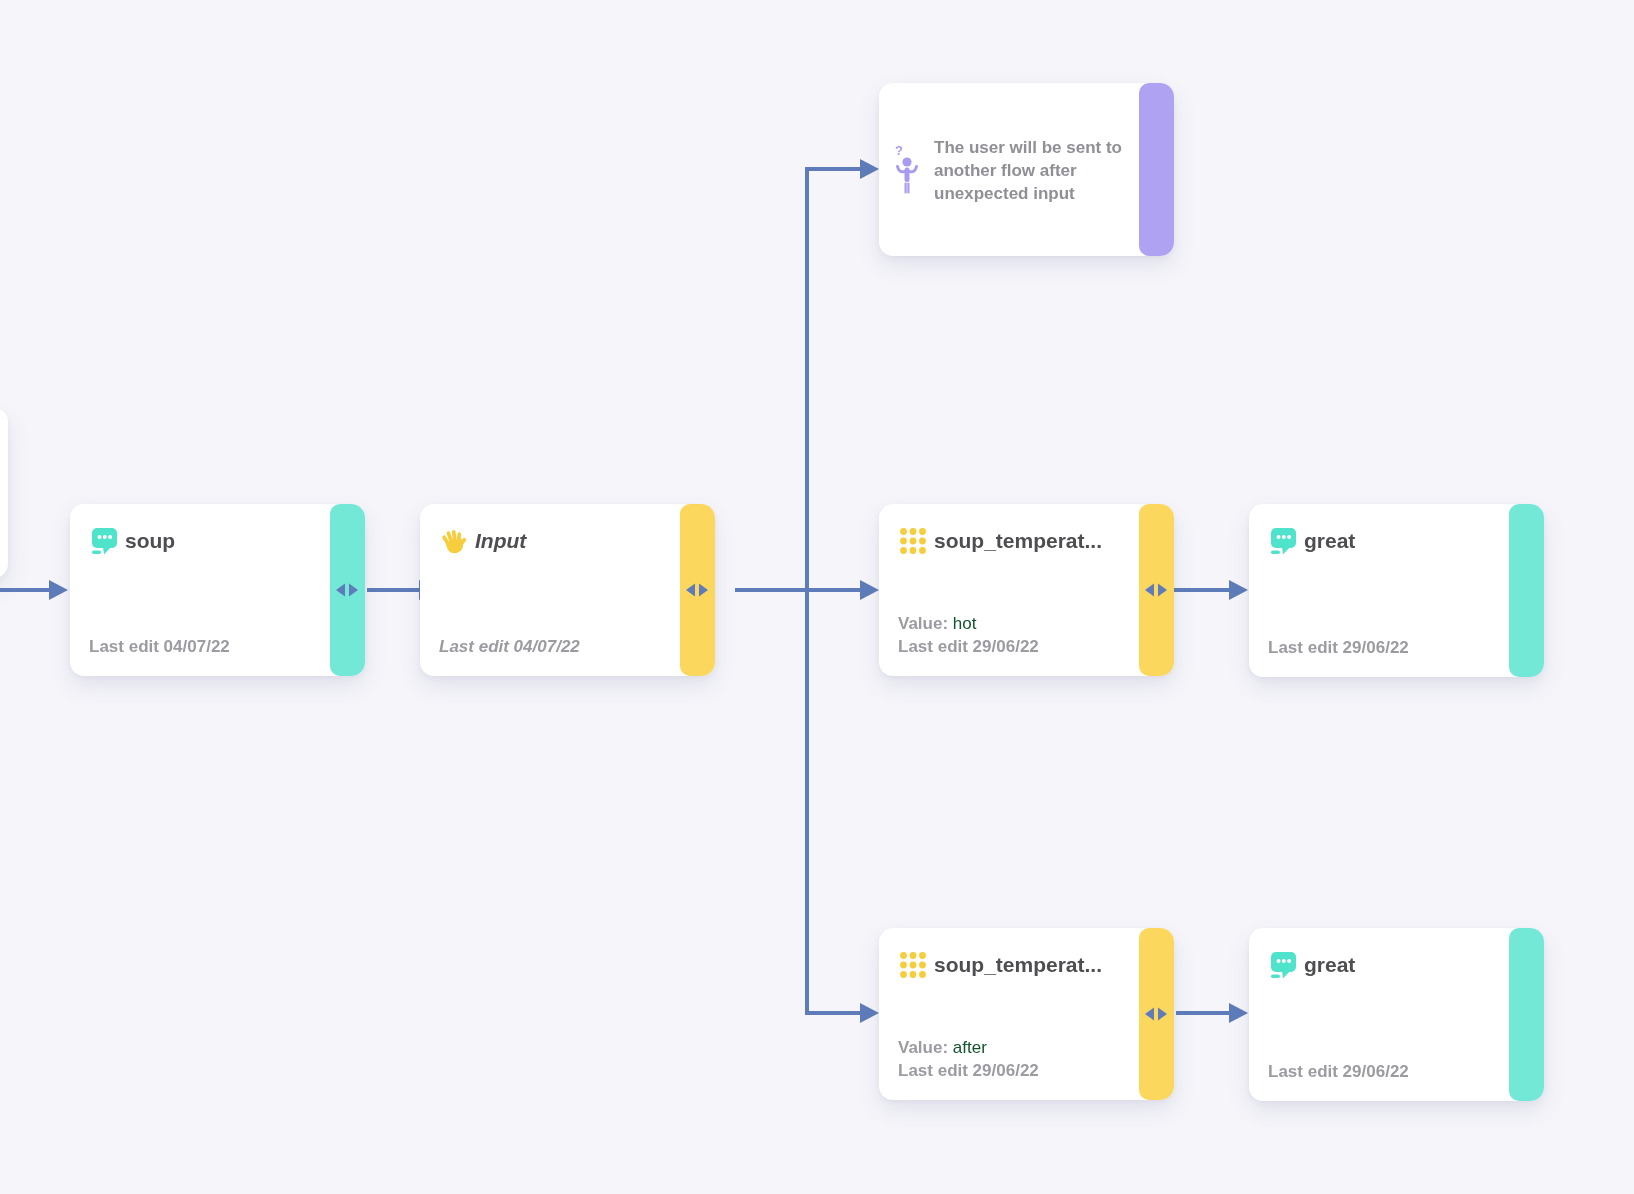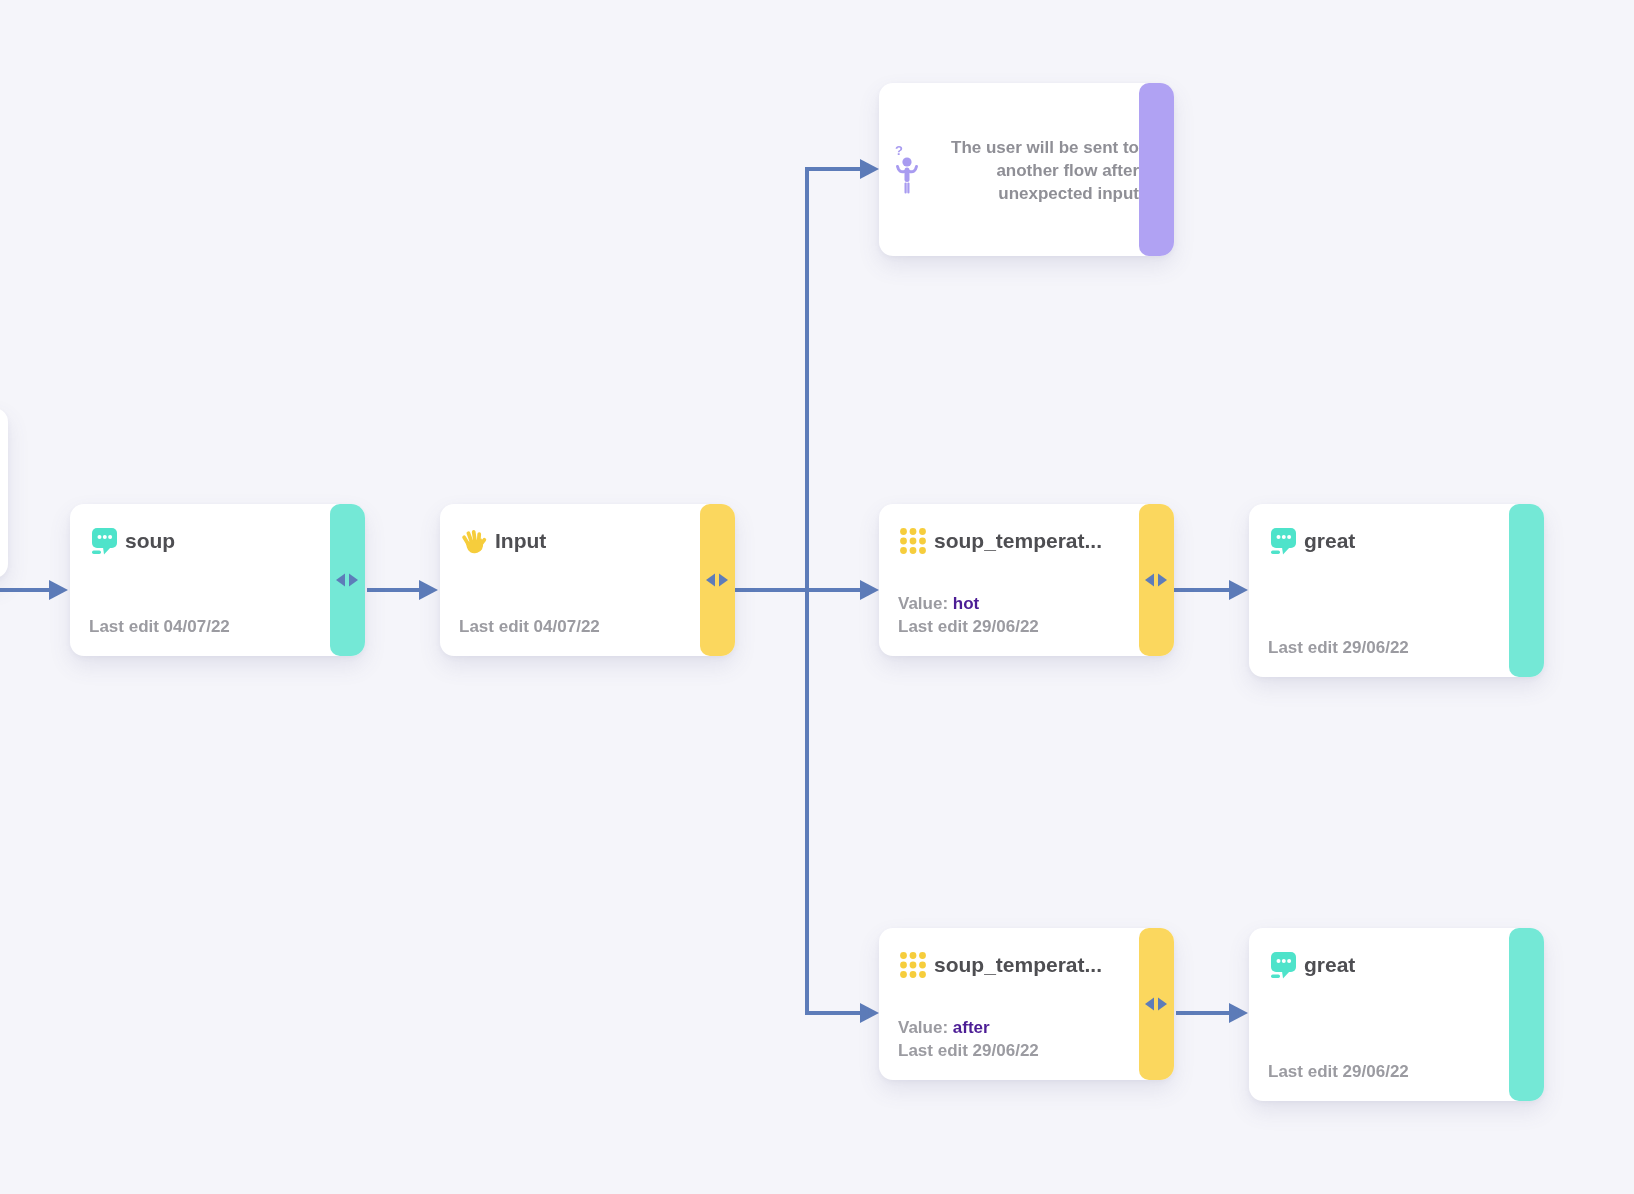--- a/index.html
+++ b/index.html
@@ -18,21 +18,21 @@
   .arrowhead{
     position:absolute;z-index:1;width:0;height:0;
     border-left:19px solid #5d7cb9;
     border-top:10px solid transparent;
     border-bottom:10px solid transparent;
   }
 
   
   .node{
     position:absolute;z-index:2;
-    width:295px;height:152px;
+    width:295px;height:172px;
     background:#ffffff;border-radius:14px;
     box-shadow:0 10px 22px rgba(92,92,138,0.12),0 2px 5px rgba(92,92,138,0.06);
   }
   .bar{
     position:absolute;top:0;bottom:0;right:0;width:35px;
     border-radius:10px 14px 14px 10px;
   }
   .bar.teal{background:#74e8d6;}
   .bar.yellow{background:#fbd75e;}
   .bar.purple{background:#b0a2f3;}
@@ -46,27 +46,27 @@
   .node-title{
     position:absolute;left:55px;top:25px;right:44px;
     font-size:21px;font-weight:700;color:#4e4e52;
     white-space:nowrap;overflow:hidden;
   }
   .node-meta{
     position:absolute;left:19px;bottom:18px;right:44px;
     font-size:17px;font-weight:600;color:#9b9ba1;line-height:23px;
     white-space:nowrap;
   }
-  .node-meta .val{color:#4c1d95;font-weight:700;}
+  .node-meta .val{color:#14532d;font-weight:400;}
 
   
   .shrug-wrap{position:absolute;left:13px;top:50%;transform:translateY(-50%);width:30px;height:58px;}
   .info-text{
     position:absolute;left:55px;top:50%;transform:translateY(-50%);
-    width:205px;font-size:17px;font-weight:600;color:#8f8f96;line-height:23px;text-align:right;
+    width:205px;font-size:17px;font-weight:600;color:#8f8f96;line-height:23px;
   }
 
   
   .offscreen{left:-30px;top:408px;width:38px;height:170px;}
 </style>
 </head>
 <body>
 
 <div class="canvas">
 
@@ -103,21 +103,21 @@
       <circle cx="10.5" cy="10" r="2" fill="#fff"></circle>
         <circle cx="15.8" cy="10" r="2" fill="#fff"></circle>
         <circle cx="21.1" cy="10" r="2" fill="#fff"></circle>
       <path d="M14 20 L22 20 L15 27.5 Z" fill="#4ee3ca"></path>
       <rect x="3" y="23.5" width="9" height="3.4" rx="1.7" fill="#4ee3ca"></rect>
     </svg>
     <div class="node-title">soup</div>
     <div class="node-meta">Last edit 04/07/22</div>
   </div>
 
-  <div class="node" style="left:440px;top:504px;">
+  <div class="node" style="left:420px;top:504px;font-style:italic;">
     <div class="bar yellow"></div>
     <svg class="port" viewBox="0 0 22 18">
       <polygon points="0,9 9,2.5 9,15.5" fill="#5d7cb9"></polygon>
         <polygon points="13,2.5 13,15.5 22,9" fill="#5d7cb9"></polygon>
     </svg>
     <svg class="node-icon" viewBox="0 0 32 32">
       <g fill="#f6cd3c" transform="rotate(-14 16 18)">
         <rect x="6.4" y="7.5" width="4" height="12" rx="2" transform="rotate(-18 8.4 13.5)"></rect>
         <rect x="11.2" y="4.5" width="4" height="14" rx="2" transform="rotate(-6 13.2 11.5)"></rect>
         <rect x="16" y="4.5" width="4" height="14" rx="2" transform="rotate(6 18 11.5)"></rect>

